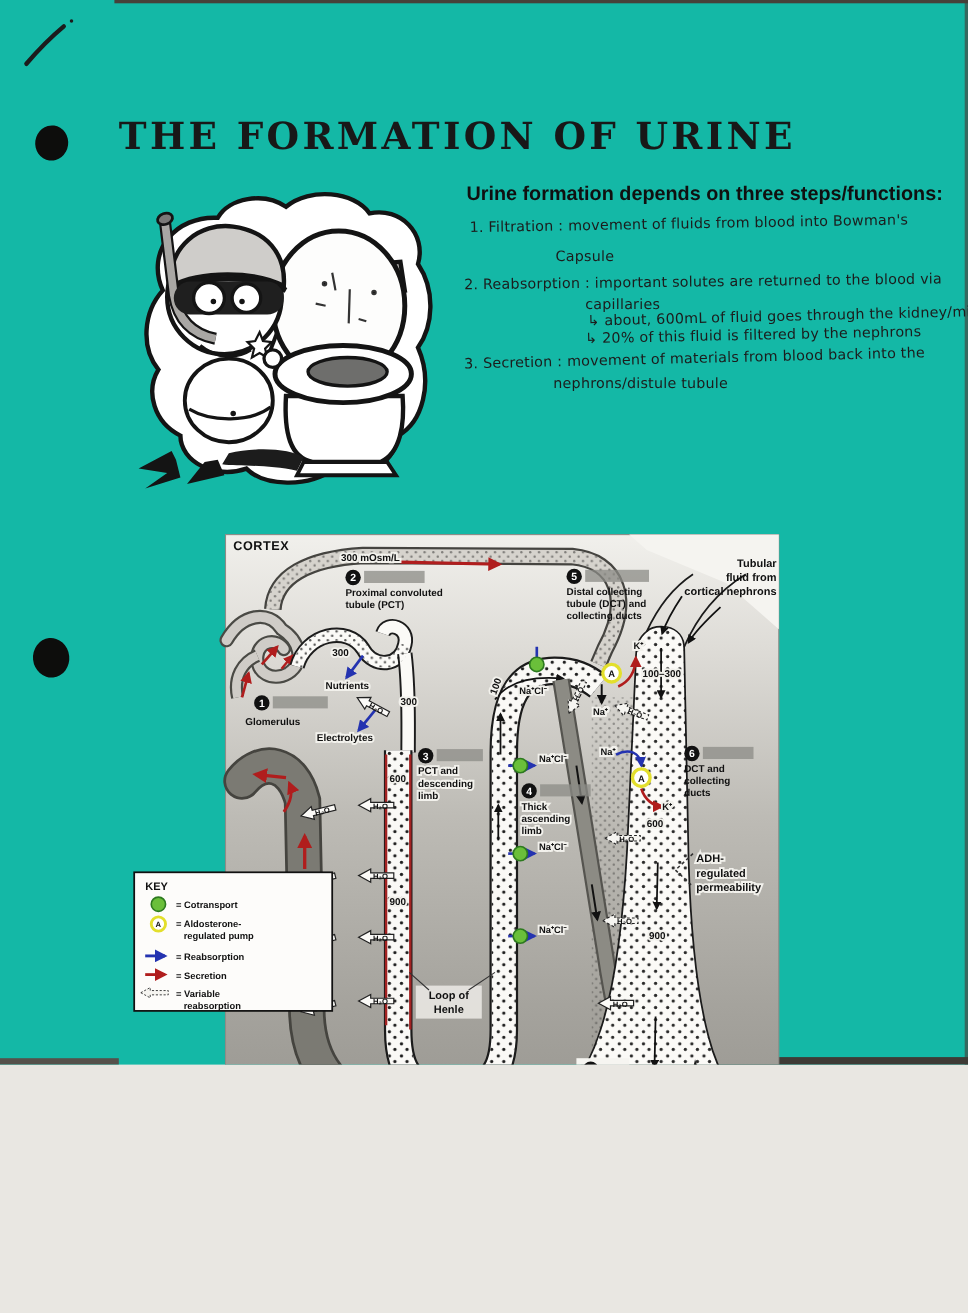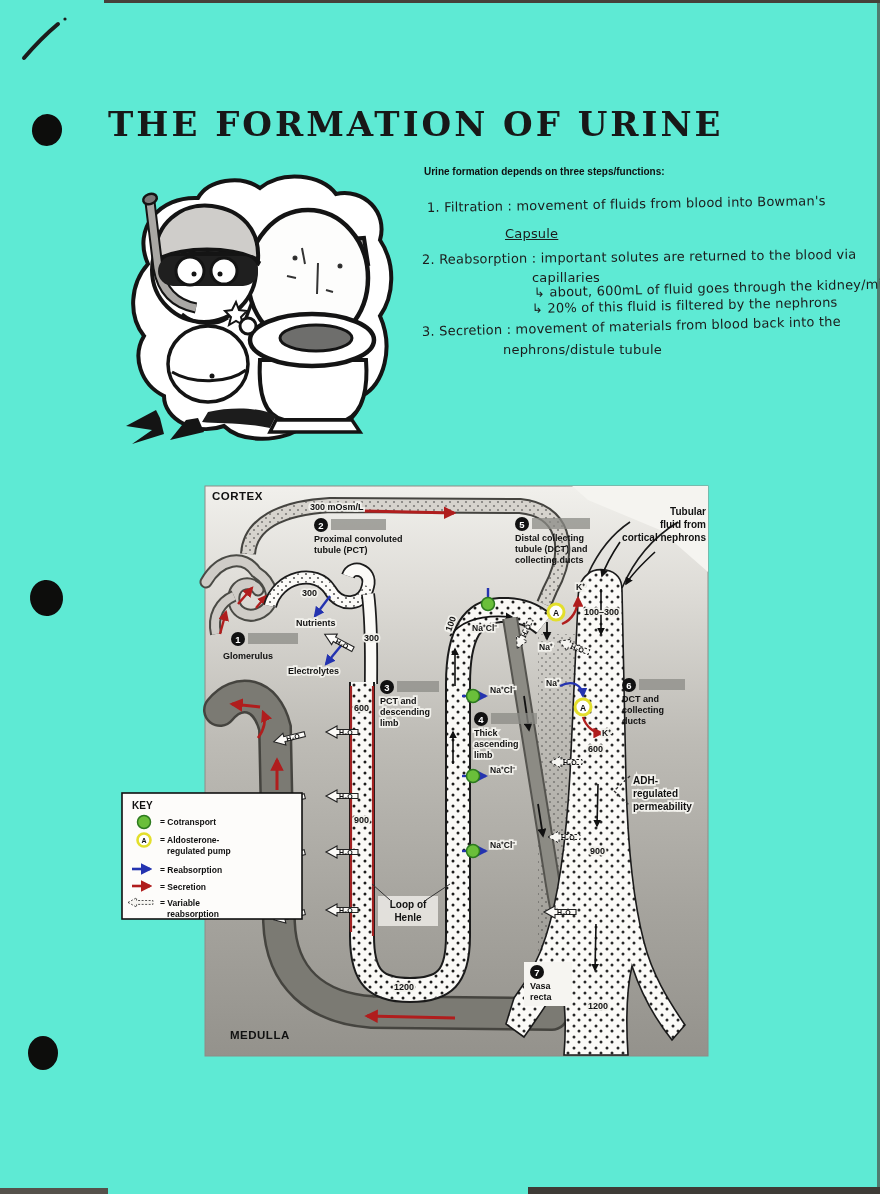--- a/index.html
+++ b/index.html
@@ -1,37 +1,37 @@
 <!DOCTYPE html>
 <html><head>
 <meta charset="utf-8">
 <style>
   html,body{margin:0;padding:0;background:#e9e7e2;}
-  .page{position:relative;width:880px;height:1194px;background:#5eead4;overflow:hidden;
+  .page{position:relative;width:880px;height:968px;background:#14b8a6;overflow:hidden;
         font-family:"Liberation Sans",sans-serif;}
   .edge{position:absolute;background:#46413a;}
   .edge-top{left:104px;top:0;width:776px;height:3px;}
   .edge-right{right:0;top:0;width:3px;height:1194px;opacity:.65;}
   .edge-b1{left:0;bottom:0;width:108px;height:6px;background:#55514b;}
   .edge-b2{left:528px;bottom:0;width:352px;height:7px;background:#3e3b36;}
   .hole{position:absolute;background:#0d0d0c;border-radius:50%;}
   .hole1{left:32px;top:114px;width:30px;height:32px;transform:rotate(8deg);}
   .hole2{left:30px;top:580px;width:33px;height:36px;transform:rotate(-6deg);}
   .hole3{left:28px;top:1036px;width:30px;height:34px;}
   .penmark{position:absolute;left:14px;top:10px;}
   .title{position:absolute;left:108px;top:104px;width:640px;margin:0;
          font-family:"DejaVu Serif","Liberation Serif",serif;font-weight:bold;
          font-size:34px;letter-spacing:3px;color:#181818;}
   .cartoon{position:absolute;left:112px;top:168px;}
   .notes{position:absolute;left:0;top:0;width:880px;height:400px;color:#161616;}
-  .notes-heading{position:absolute;left:424px;top:166px;font-size:10px;font-weight:bold;color:#101010;}
+  .notes-heading{position:absolute;left:424px;top:166px;font-size:18px;font-weight:bold;color:#101010;}
   .hw{position:absolute;font-family:"DejaVu Sans",sans-serif;font-size:13px;letter-spacing:.2px;
       color:#1c1c1c;white-space:nowrap;transform-origin:left center;}
   .hw-l1{left:427px;top:200px;transform:rotate(-1deg);}
-  .hw-l2{left:505px;top:226px;text-decoration:underline;}
+  .hw-l2{left:505px;top:226px;}
   .hw-l3{left:422px;top:252px;transform:rotate(-0.7deg);}
   .hw-l4{left:532px;top:270px;}
   .hw-l5{left:534px;top:285px;transform:rotate(-1.4deg);}
   .hw-l6{left:532px;top:301px;transform:rotate(-1.2deg);}
   .hw-l7{left:422px;top:324px;transform:rotate(-1.4deg);}
   .hw-l8{left:503px;top:342px;text-align:center;}
   .diagram{position:absolute;left:120px;top:484px;}
   
   .t{font-family:"Liberation Sans",sans-serif;fill:#111;}
   .b9{font-size:9px;font-weight:bold;}

